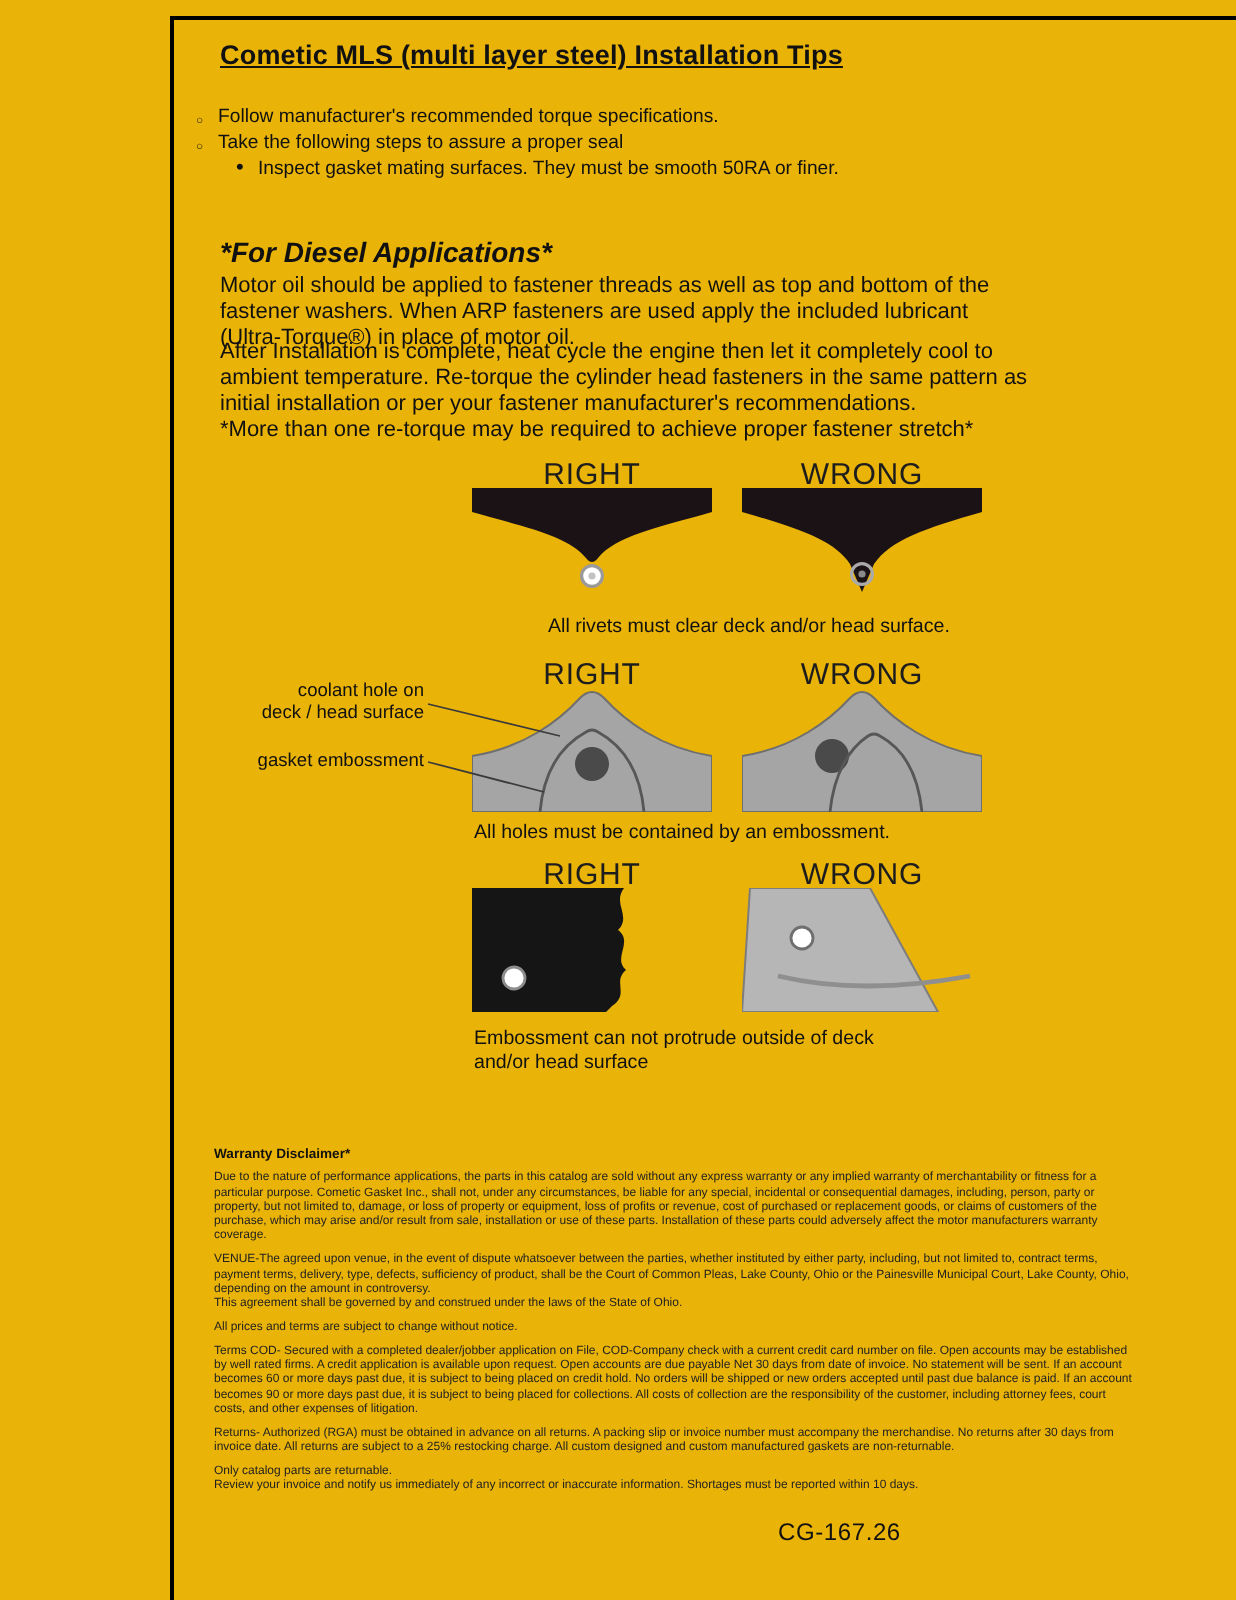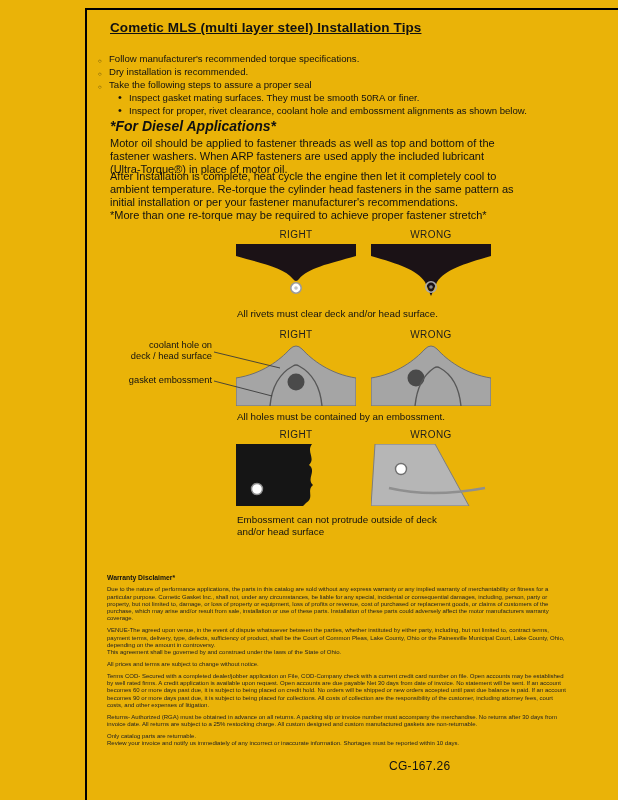--- a/index.html
+++ b/index.html
@@ -18,21 +18,21 @@
   .bullet::before { content:"○"; position:absolute; left:0; top:2.5px; font-size:6px; }
   .bullet.sub { margin-left:20px; }
   .bullet.sub::before { content:"•"; font-size:11px; top:0; }
 
   .diesel-heading { position:absolute; left:110px; top:118px; font-size:14px; font-weight:bold;font-style:italic; }
   .para { position:absolute; left:110px; width:406px; font-size:11px; line-height:12.8px; }
   .p1 { top:137px; }
   .p2 { top:170px; }
   .note { top:209px; }
 
-  .dlabel { position:absolute; width:120px; text-align:center; font-size:10px;
+  .dlabel { position:absolute; width:120px; text-align:center; font-size:15px;
             color:#1d1d1d; letter-spacing:.4px; }
   .dbox { position:absolute; width:120px; }
   .dbox svg { display:block; width:100%; height:100%; }
   .dcaption { position:absolute; left:237px; font-size:9.8px; color:#111; }
 
   .side-label { position:absolute; font-size:9.3px; line-height:10.8px; text-align:right; color:#111; }
   .lbl-coolant { left:128px; top:340px; width:84px; }
   .lbl-emboss  { left:116px; top:375px; width:96px; }
 
   .overlay { position:absolute; left:0; top:0; width:618px; height:800px; pointer-events:none; }
@@ -49,24 +49,22 @@
 <body>
 
 <div class="page">
 
   <div class="frame"></div>
 
   <div class="title">Cometic MLS (multi layer steel) Installation Tips</div>
 
   <div class="bullets">
     <div class="bullet">Follow manufacturer's recommended torque specifications.</div>
-    <div class="bullet">Dry installation is recommended.</div>
     <div class="bullet">Take the following steps to assure a proper seal</div>
     <div class="bullet sub">Inspect gasket mating surfaces.  They must be smooth 50RA or finer.</div>
-    <div class="bullet sub">Inspect for proper, rivet clearance, coolant hole and embossment alignments as shown below.</div>
   </div>
 
   <div class="diesel-heading">*For Diesel Applications*</div>
   <div class="para p1">Motor oil should be applied to fastener threads as well as top and bottom of the fastener washers. When ARP fasteners are used apply the included lubricant (Ultra-Torque®) in place of motor oil.</div>
   <div class="para p2">After Installation is complete, heat cycle the engine then let it completely cool to ambient temperature. Re-torque the cylinder head fasteners in the same pattern as initial installation or per your fastener manufacturer's recommendations.</div>
   <div class="para note">*More than one re-torque may be required to achieve proper fastener stretch*</div>
 
   <div class="dlabel" style="left:236px; top:229px;">RIGHT</div>
   <div class="dlabel" style="left:371px; top:229px;">WRONG</div>
 
@@ -77,21 +75,21 @@
       <circle cx="60" cy="44" r="1.8" fill="#c2c2c2"></circle>
     </svg>
   </div>
   <div class="dbox" style="left:371px; top:244px; height:58px;">
     <svg viewBox="0 0 120 58">
       <path d="M0,0 H120 V12 C92,20 74,26 66,38 L60,52 L54,38 C46,26 28,20 0,12 Z" fill="#1b1216"></path>
       <circle cx="60" cy="43" r="5.2" fill="none" stroke="#aaaaaa" stroke-width="1.6"></circle>
       <circle cx="60" cy="43" r="1.8" fill="#8a8a8a"></circle>
     </svg>
   </div>
-  <div class="dcaption" style="top:308px;">All rivets must clear deck and/or head surface.</div>
+  <div class="dcaption" style="top:308px;margin-left:37px;">All rivets must clear deck and/or head surface.</div>
 
   <div class="dlabel" style="left:236px; top:329px;">RIGHT</div>
   <div class="dlabel" style="left:371px; top:329px;">WRONG</div>
 
   <div class="side-label lbl-coolant">
     <div>coolant hole on</div>
     <div>deck / head surface</div>
   </div>
   <div class="side-label lbl-emboss">gasket embossment</div>
 

